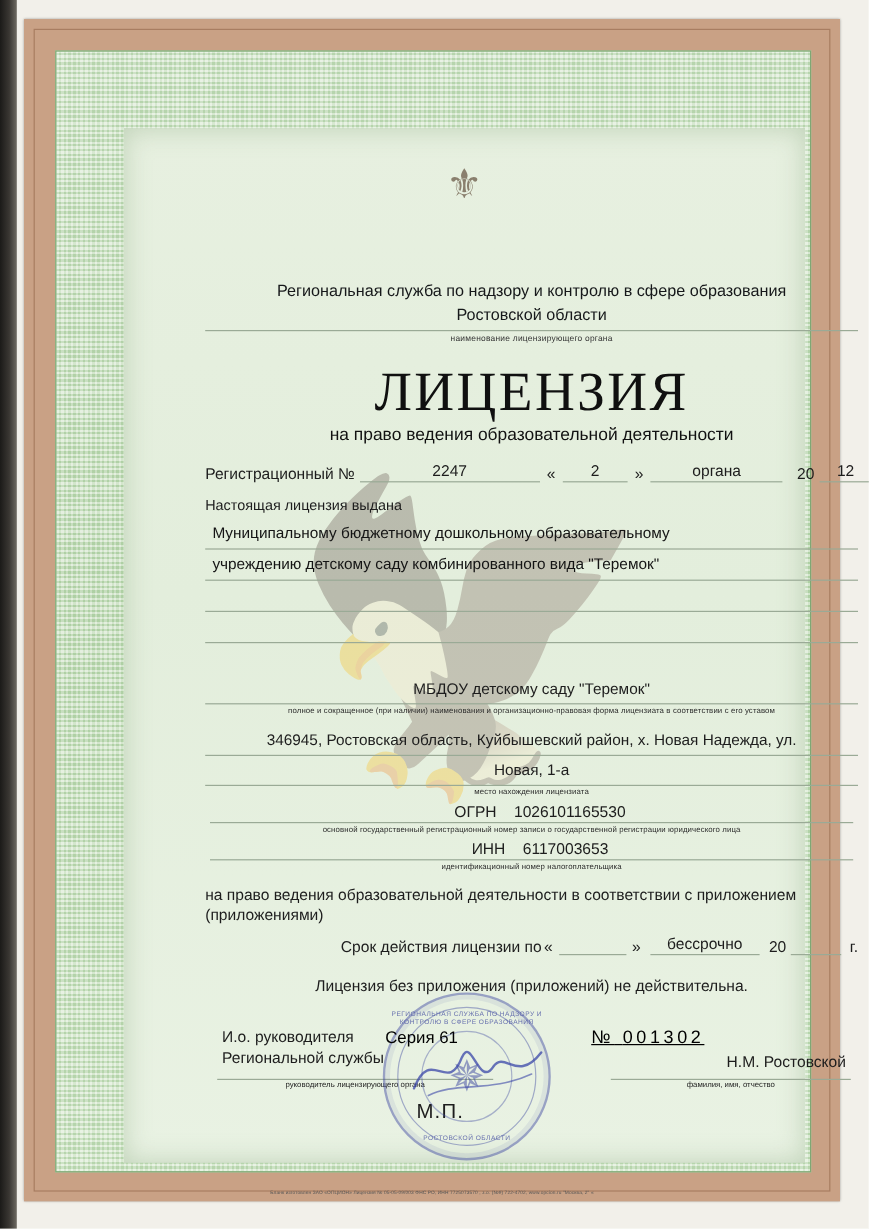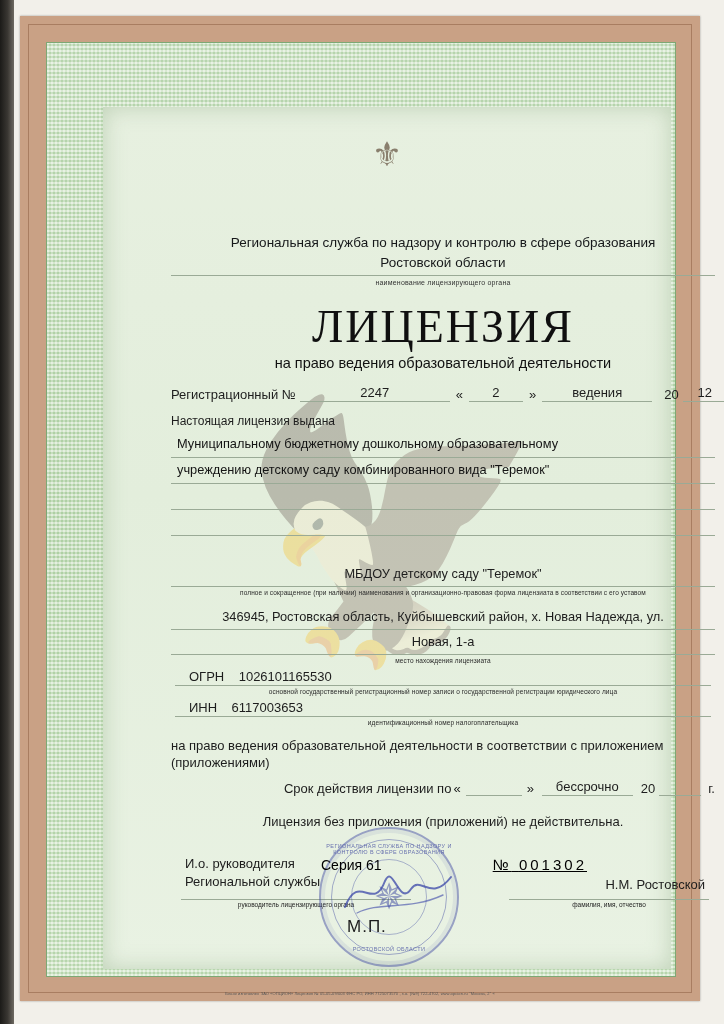--- a/index.html
+++ b/index.html
@@ -206,21 +206,21 @@
     line-height: 23px;
     font-size: 12.8px;
     text-align: center;
   }
 
   .code-row {
     display: flex;
     align-items: flex-end;
     margin-top: 4px;
   }
-  .code-row .fill { text-align: left; padding-left: 14px; }
+  .code-row .fill { text-align: center; padding-left: 14px; }
 
   .para {
     font-size: 13px;
     line-height: 17px;
     margin-top: 10px;
   }
 
   .validity {
     display: flex;
     align-items: flex-end;
@@ -421,21 +421,21 @@
 
           <div class="title">ЛИЦЕНЗИЯ</div>
           <div class="subtitle">на право ведения образовательной деятельности</div>
 
           <div class="row reg-line">
             <span class="lbl">Регистрационный №</span>
             <span class="fill reg-num">2247</span>
             <span class="q-open">«</span>
             <span class="fill day">2</span>
             <span class="q-close">»</span>
-            <span class="fill month">ведения</span>
+            <span class="fill month">органа</span>
             <span class="year-pref">20</span>
             <span class="fill year">12</span>
 
           </div>
 
           <div class="issued-to">Настоящая лицензия выдана</div>
 
           <div class="lines-block">
             <div class="line-item">Муниципальному бюджетному  дошкольному образовательному</div>
             <div class="line-item">учреждению детскому саду комбинированного вида "Теремок"</div>

